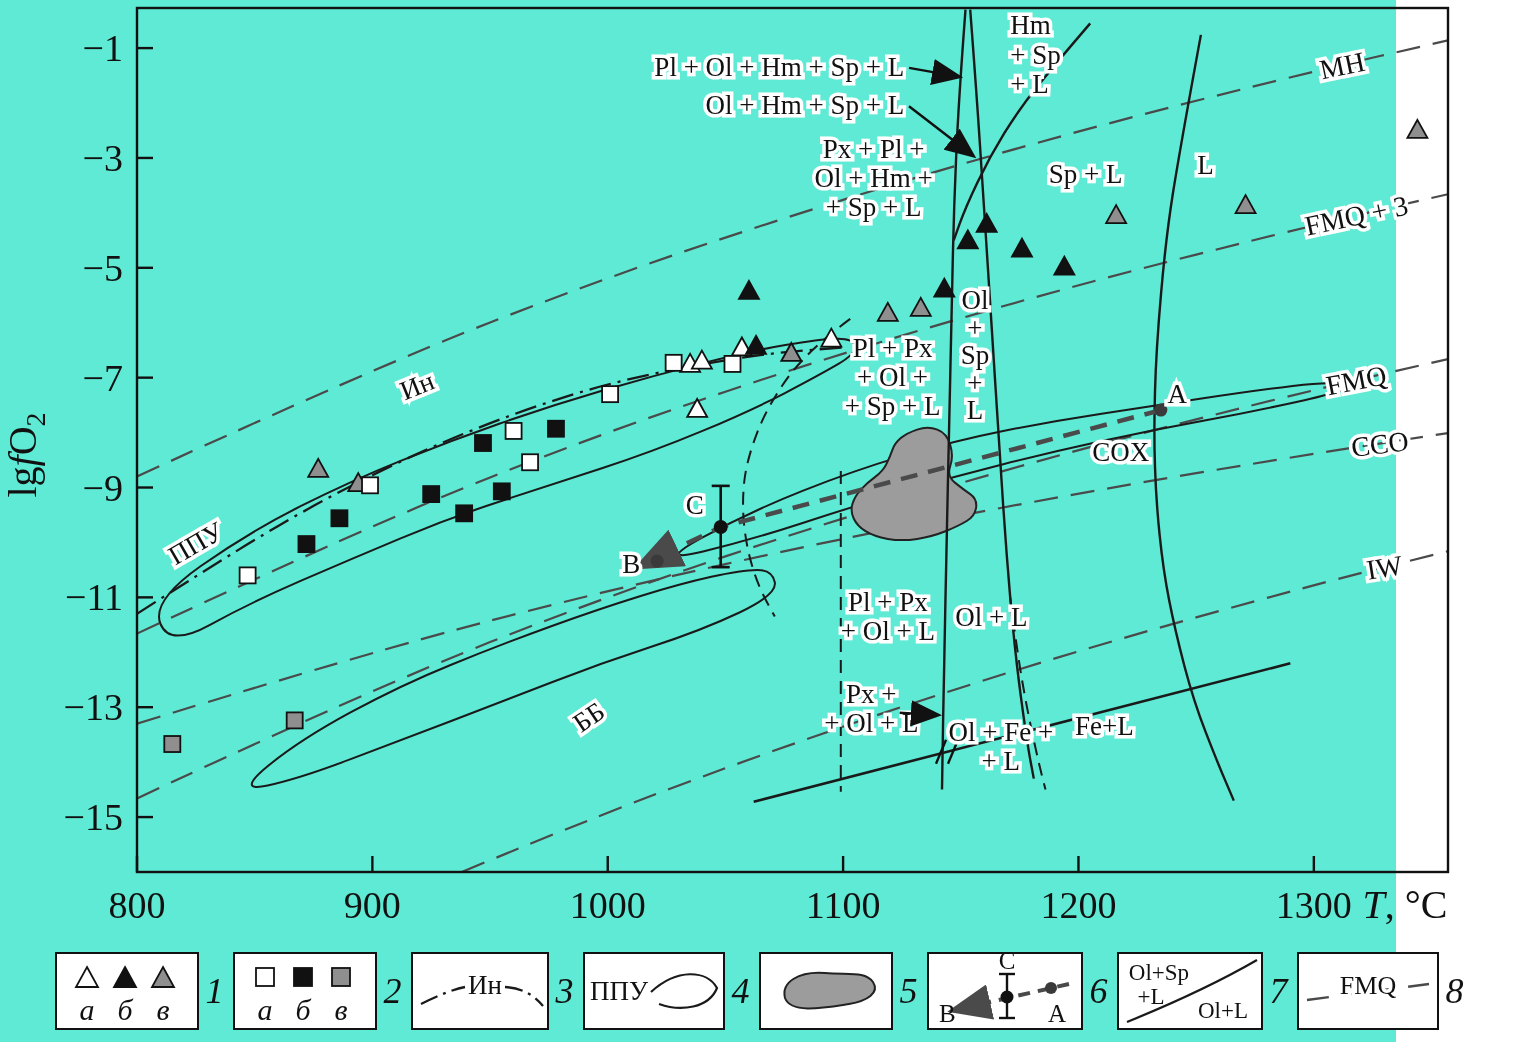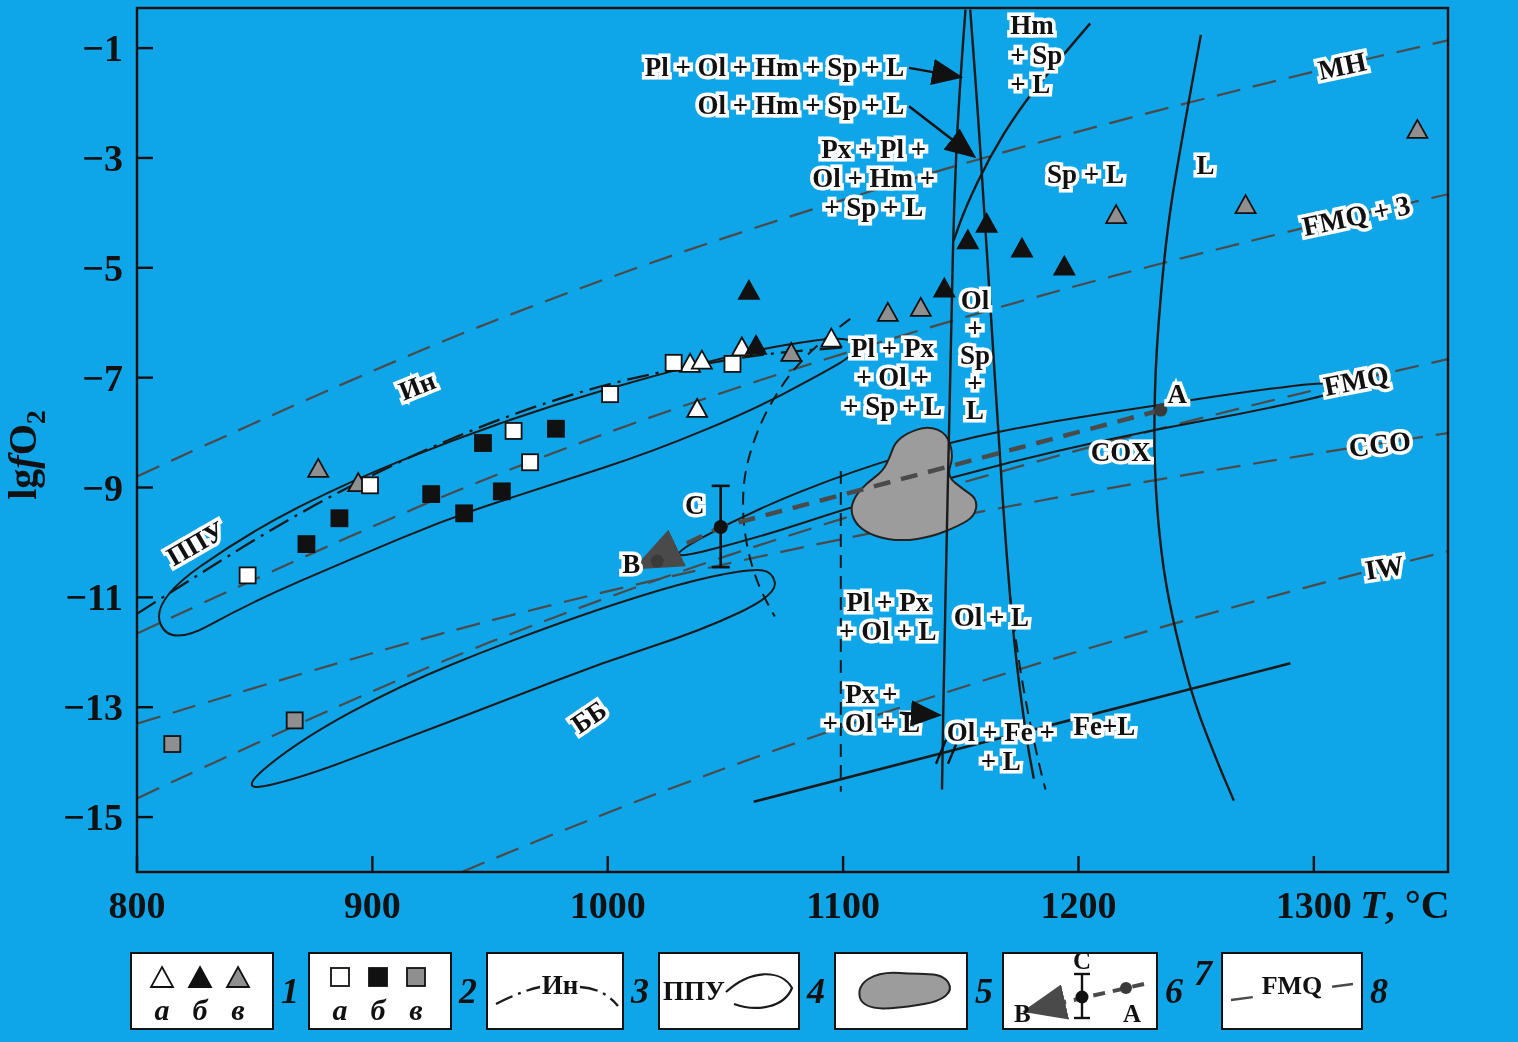--- a/index.html
+++ b/index.html
@@ -1,16 +1,16 @@
 <!DOCTYPE html>
 <html><head>
 <meta charset="utf-8">
 <style>
   html,body{margin:0;padding:0;background:#fff;}
-  #fig{position:relative;width:1518px;height:1042px;background:#0ea5e9;font-family:"Liberation Serif","DejaVu Serif",serif;font-weight:bold;}
+  #fig{position:relative;width:1396px;height:1042px;background:#5eead4;font-family:"Liberation Serif","DejaVu Serif",serif;}
   #plot{position:absolute;left:0;top:0;}
   #legend{position:absolute;left:0;top:952px;width:1518px;display:flex;justify-content:center;align-items:flex-start;gap:9px;}
   .lg-item{display:flex;align-items:center;gap:5px;}
   .lg-box{border:2.5px solid #111;background:#fff;}
   .lg-box svg{display:block;}
   .lg-num{font-style:italic;font-size:36px;color:#111;padding-left:2px;}
   text{font-family:"Liberation Serif","DejaVu Serif",serif;}
 </style>
 </head>
 <body>
@@ -217,20 +217,28 @@
             <circle cx="122" cy="34" r="6" fill="#3a3a3a"></circle>
             <circle cx="78" cy="43" r="6.5" fill="#111"></circle>
             <text x="78" y="15" font-size="25" text-anchor="middle" fill="#111">C</text>
             <text x="128" y="68" font-size="25" text-anchor="middle" fill="#111">A</text>
             <text x="10" y="68" font-size="25" text-anchor="start" fill="#111">B</text>
           </svg>
         </div>
         <span class="lg-num">6</span>
       </div>
       <div class="lg-item">
+        <div class="lg-box">
+          <svg width="142" height="74">
+            <path d="M 138 6 C 100 28, 62 46, 8 68" fill="none" stroke="#1a1a1a" stroke-width="2.2"></path>
+            <text x="40" y="26" font-size="23" text-anchor="middle" fill="#111">Ol+Sp</text>
+            <text x="32" y="50" font-size="23" text-anchor="middle" fill="#111">+L</text>
+            <text x="104" y="64" font-size="23" text-anchor="middle" fill="#111">Ol+L</text>
+          </svg>
+        </div>
         <span class="lg-num">7</span>
       </div>
       <div class="lg-item">
         <div class="lg-box">
           <svg width="138" height="74">
             <line x1="8" y1="46" x2="130" y2="30" stroke="#4a4a4a" stroke-width="2.4" stroke-dasharray="22 12"></line>
             <text x="69" y="40" font-size="26" text-anchor="middle" fill="#111" stroke="#fff" stroke-width="7" paint-order="stroke">FMQ</text>
           </svg>
         </div>
         <span class="lg-num">8</span>

